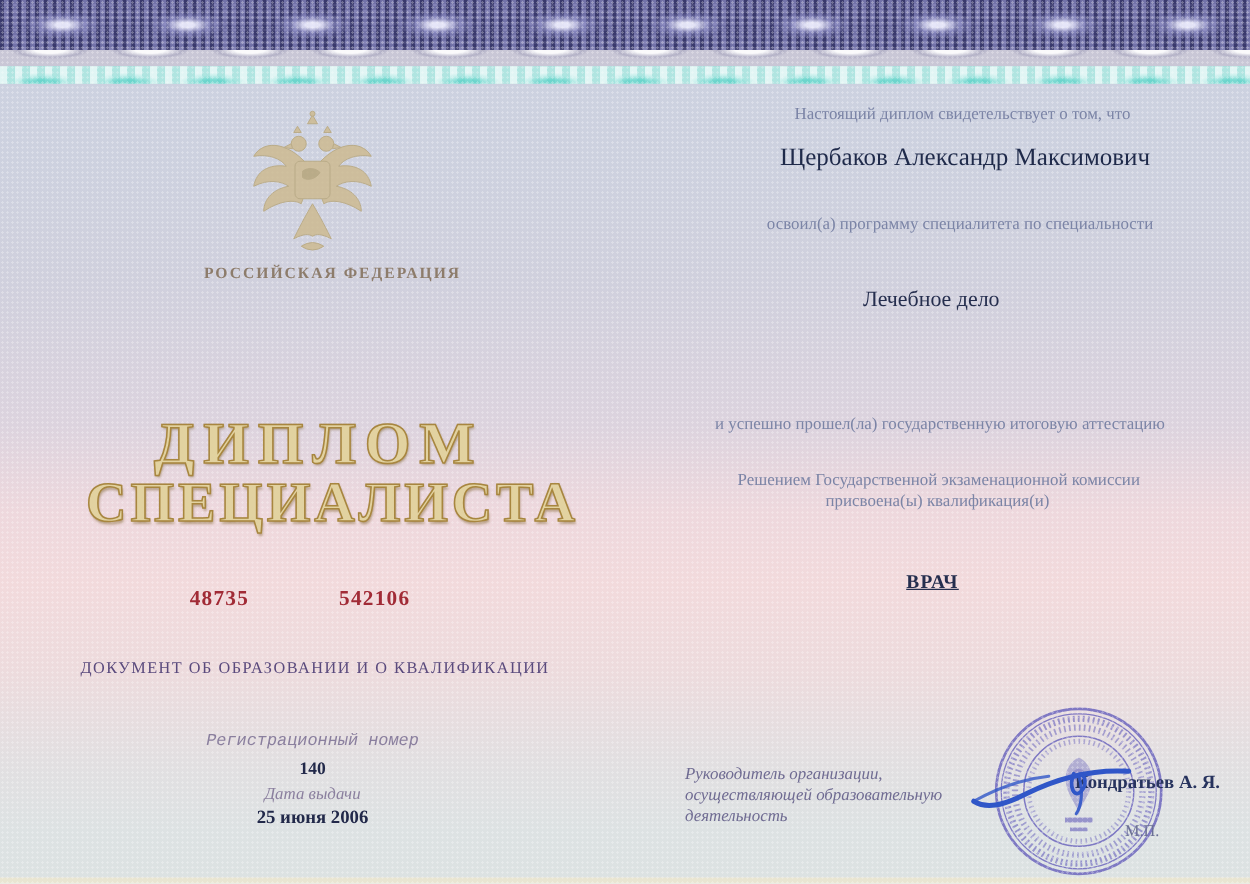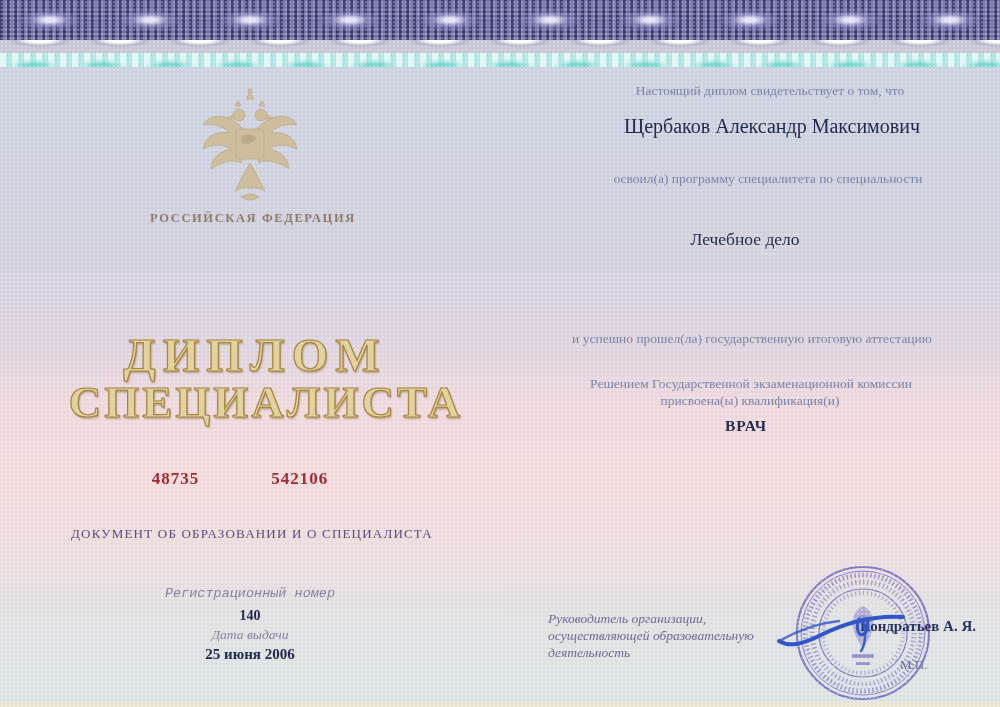--- a/index.html
+++ b/index.html
@@ -121,52 +121,52 @@
       <circle cx="55" cy="6" r="2"></circle>
 
       <rect x="41" y="44" width="28" height="30" rx="4"></rect>
       <path d="M47 52 c4 -3 10 -3 14 1 c-3 5 -10 7 -14 4 Z" fill="#b5a273"></path>
 
       <path d="M55 78 C48 90 44 98 40 106 C48 102 52 102 55 104 C58 102 62 102 70 106 C66 98 62 90 55 78 Z"></path>
       <path d="M46 112 q9 -6 18 0 q-9 6 -18 0 Z"></path>
     </g>
   </svg>
 
-  <div class="t center country" style="left:253px;top:211px;">РОССИЙСКАЯ ФЕДЕРАЦИЯ</div>
+  <div class="t center country" style="left:266px;top:211px;">РОССИЙСКАЯ ФЕДЕРАЦИЯ</div>
 
 
   <div class="t center title2" style="left:266px;top:376px;">СПЕЦИАЛИСТА</div>
   <div class="t center title1" style="left:255px;top:328px;">ДИПЛОМ</div>
 
   <div class="t center serials" style="left:240px;top:469px;">
     <span>48735</span>
     <span>542106</span>
   </div>
 
-  <div class="t center docstate" style="left:252px;top:526px;">ДОКУМЕНТ ОБ ОБРАЗОВАНИИ И О СПЕЦИАЛИСТА</div>
+  <div class="t center docstate" style="left:252px;top:526px;">ДОКУМЕНТ ОБ ОБРАЗОВАНИИ И О КВАЛИФИКАЦИИ</div>
 
   <div class="t center reglabel it" style="left:250px;top:586px;font-family:Liberation Mono, monospace;">Регистрационный номер</div>
   <div class="t center regnum" style="left:250px;top:608px;">140</div>
   <div class="t center datelabel it" style="left:250px;top:627px;">Дата выдачи</div>
   <div class="t center issuedate" style="left:250px;top:646px;">25 июня 2006</div>
 
   <div class="t center muted intro" style="left:770px;top:83px;">Настоящий диплом свидетельствует о том, что</div>
 
   <div class="t center ink holder" style="left:772px;top:115px;">Щербаков Александр Максимович</div>
 
   <div class="t center muted small-line" style="left:768px;top:171px;">освоил(а) программу специалитета по специальности</div>
 
   <div class="t center specialty" style="left:745px;top:229px;">Лечебное дело</div>
 
   <div class="t center muted small-line" style="left:752px;top:331px;">и успешно прошел(ла) государственную итоговую аттестацию</div>
 
   <div class="t center muted small-line" style="left:751px;top:376px;">Решением Государственной экзаменационной комиссии</div>
   <div class="t center muted small-line" style="left:750px;top:393px;">присвоена(ы) квалификация(и)</div>
 
-  <div class="t center qual" style="left:746px;top:417px;">ВРАЧ</div>
+  <div class="t center qual" style="left:746px;top:457px;text-decoration:underline;">ВРАЧ</div>
 
   <div class="t headlbl" style="left:548px;top:610px;">Руководитель организации, осуществляющей образовательную деятельность</div>
 
   <svg class="stamp-svg" style="left:792px;top:562px;" width="142" height="142" viewBox="0 0 142 142" opacity="0.82">
     <g fill="none" stroke="#6a63bd">
       <circle cx="71" cy="71" r="66" stroke-width="2.2"></circle>
       <circle cx="71" cy="71" r="62" stroke-width="1"></circle>
       <circle cx="71" cy="71" r="58" stroke-width="5" stroke-dasharray="1.6 2.4" opacity="0.75"></circle>
       <circle cx="71" cy="71" r="51" stroke-width="5" stroke-dasharray="1.4 2.6" opacity="0.65"></circle>
       <circle cx="71" cy="71" r="44" stroke-width="1.2"></circle>

